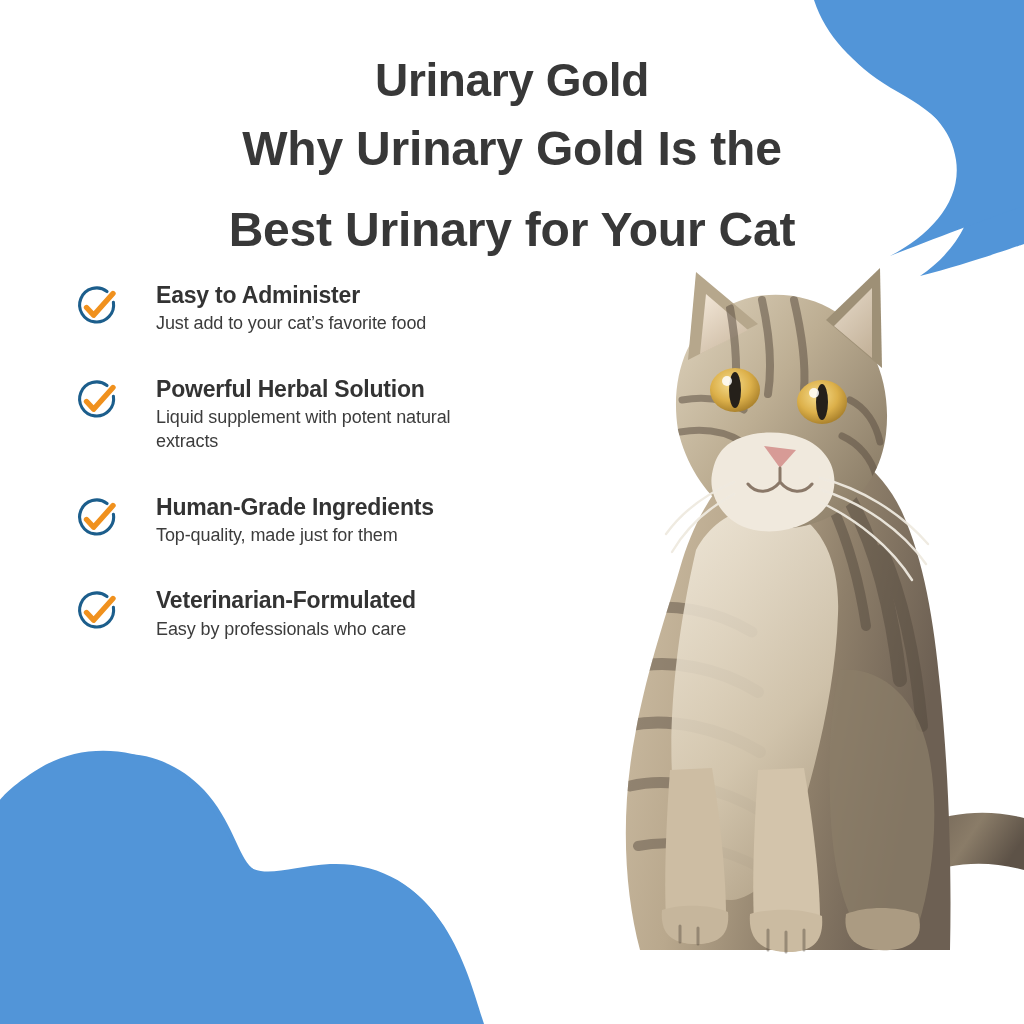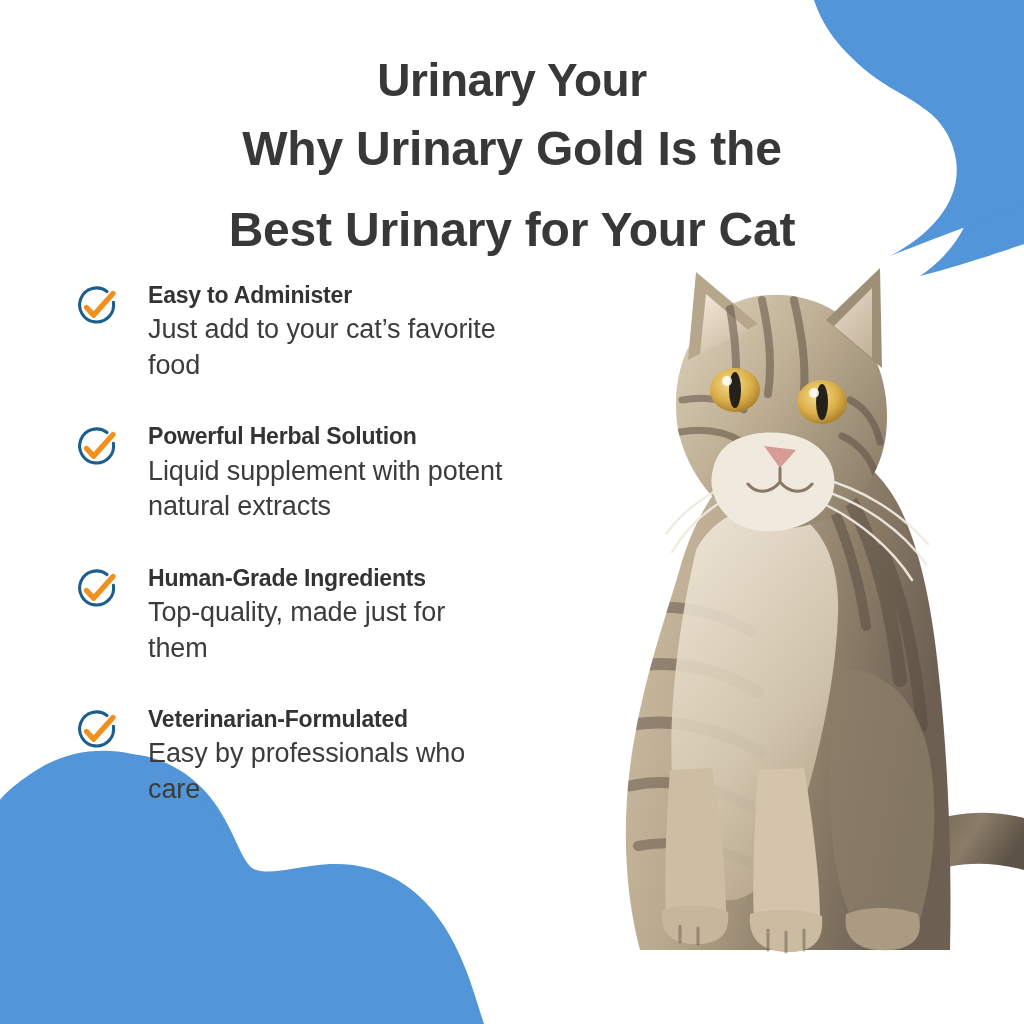--- a/index.html
+++ b/index.html
@@ -63,20 +63,21 @@
     position: absolute;
     left: 74px;
     top: 282px;
     width: 450px;
   }
   .feature-row {
     position: relative;
     display: flex;
     align-items: flex-start;
     margin-bottom: 40px;
+    gap: 8px;
   }
   .feature-row:last-child { margin-bottom: 2px; }
 
   .check-icon {
     flex: 0 0 auto;
     width: 46px;
     height: 46px;
     margin-top: 2px;
   }
   .feature-text {
@@ -86,21 +87,21 @@
   .feature-title {
     font-size: 23px;
     font-weight: bold;
     color: #333333;
     letter-spacing: -0.2px;
     line-height: 1.18;
     margin: 0 0 3px 0;
     white-space: nowrap;
   }
   .feature-desc {
-    font-size: 27px;
+    font-size: 18px;
     font-weight: normal;
     color: #3c3c3c;
     letter-spacing: -0.1px;
     line-height: 1.32;
     margin: 0;
     max-width: 360px;
   }
 
   
   .cat-photo {
@@ -149,21 +150,21 @@
              C 0 800, 10 786, 40 768
              C 86 740, 150 746, 192 786
              C 222 814, 232 850, 246 864
              C 262 880, 292 866, 330 864
              C 380 862, 418 886, 442 924
              C 464 958, 474 1000, 482 1024
              L 0 1024 Z"></path>
   </svg>
 
   <div class="heading-block">
-    <h1 class="title-main">Urinary Your</h1>
+    <h1 class="title-main">Urinary Gold</h1>
     <h2 class="title-sub">Why Urinary Gold Is the</h2>
     <h2 class="title-sub">Best Urinary for Your Cat</h2>
   </div>
 
   <div class="features">
 
     <div class="feature-row">
       <svg class="check-icon" viewBox="0 0 46 46" xmlns="http://www.w3.org/2000/svg">
         <path d="M 33 7.5 A 17 17 0 1 0 39.4 18.2" fill="none" stroke="#1C5E8C" stroke-width="3.1" stroke-linecap="round"></path>
         <path d="M 12.5 23.5 L 19.6 31.2 L 39 9.5" fill="none" stroke="#F0911E" stroke-width="5.4" stroke-linecap="round" stroke-linejoin="round"></path>

